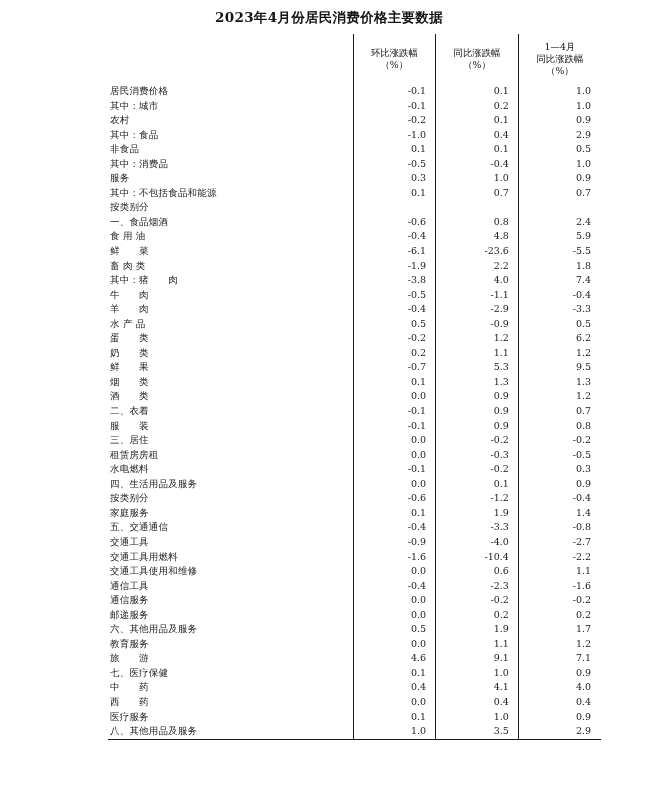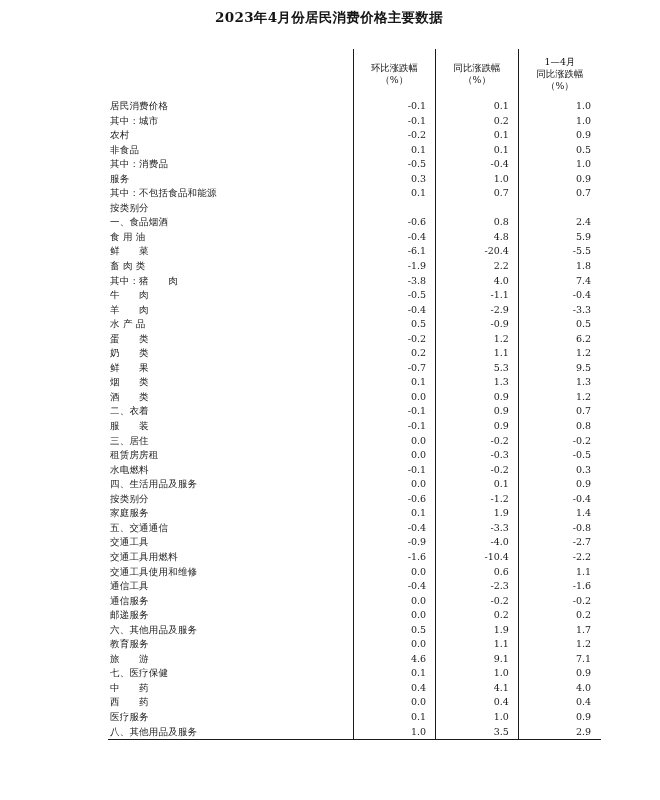--- a/index.html
+++ b/index.html
@@ -30,21 +30,21 @@
     text-align: center;
     font-size: 13.5px;
     font-weight: bold;
     letter-spacing: 0.3px;
     color: #141414;
     font-family: "DejaVu Serif", "Liberation Serif", serif;
   }
 
   .table-wrap {
     position: absolute;
-    top: 49px;
+    top: 34px;
     left: 108px;
     width: 493px;
   }
 
   table.cpi {
     border-collapse: collapse;
     width: 493px;
     table-layout: fixed;
     font-size: 9.6px;
   }
@@ -164,20 +164,26 @@
             <td class="num">0.2</td>
             <td class="num last">1.0</td>
           </tr>
           <tr>
             <td class="label ind2">农村</td>
             <td class="num">-0.2</td>
             <td class="num">0.1</td>
             <td class="num last">0.9</td>
           </tr>
           <tr>
+            <td class="label ind1">其中：食品</td>
+            <td class="num">-1.0</td>
+            <td class="num">0.4</td>
+            <td class="num last">2.9</td>
+          </tr>
+          <tr>
             <td class="label ind2">非食品</td>
             <td class="num">0.1</td>
             <td class="num">0.1</td>
             <td class="num last">0.5</td>
           </tr>
           <tr>
             <td class="label ind1">其中：消费品</td>
             <td class="num">-0.5</td>
             <td class="num">-0.4</td>
             <td class="num last">1.0</td>
@@ -208,21 +214,21 @@
           </tr>
           <tr>
             <td class="label ind1">食 用 油</td>
             <td class="num">-0.4</td>
             <td class="num">4.8</td>
             <td class="num last">5.9</td>
           </tr>
           <tr>
             <td class="label ind1">鲜　　菜</td>
             <td class="num">-6.1</td>
-            <td class="num">-20.4</td>
+            <td class="num">-23.6</td>
             <td class="num last">-5.5</td>
           </tr>
           <tr>
             <td class="label ind1">畜 肉 类</td>
             <td class="num">-1.9</td>
             <td class="num">2.2</td>
             <td class="num last">1.8</td>
           </tr>
           <tr>
             <td class="label ind2">其中：猪　　肉</td>

